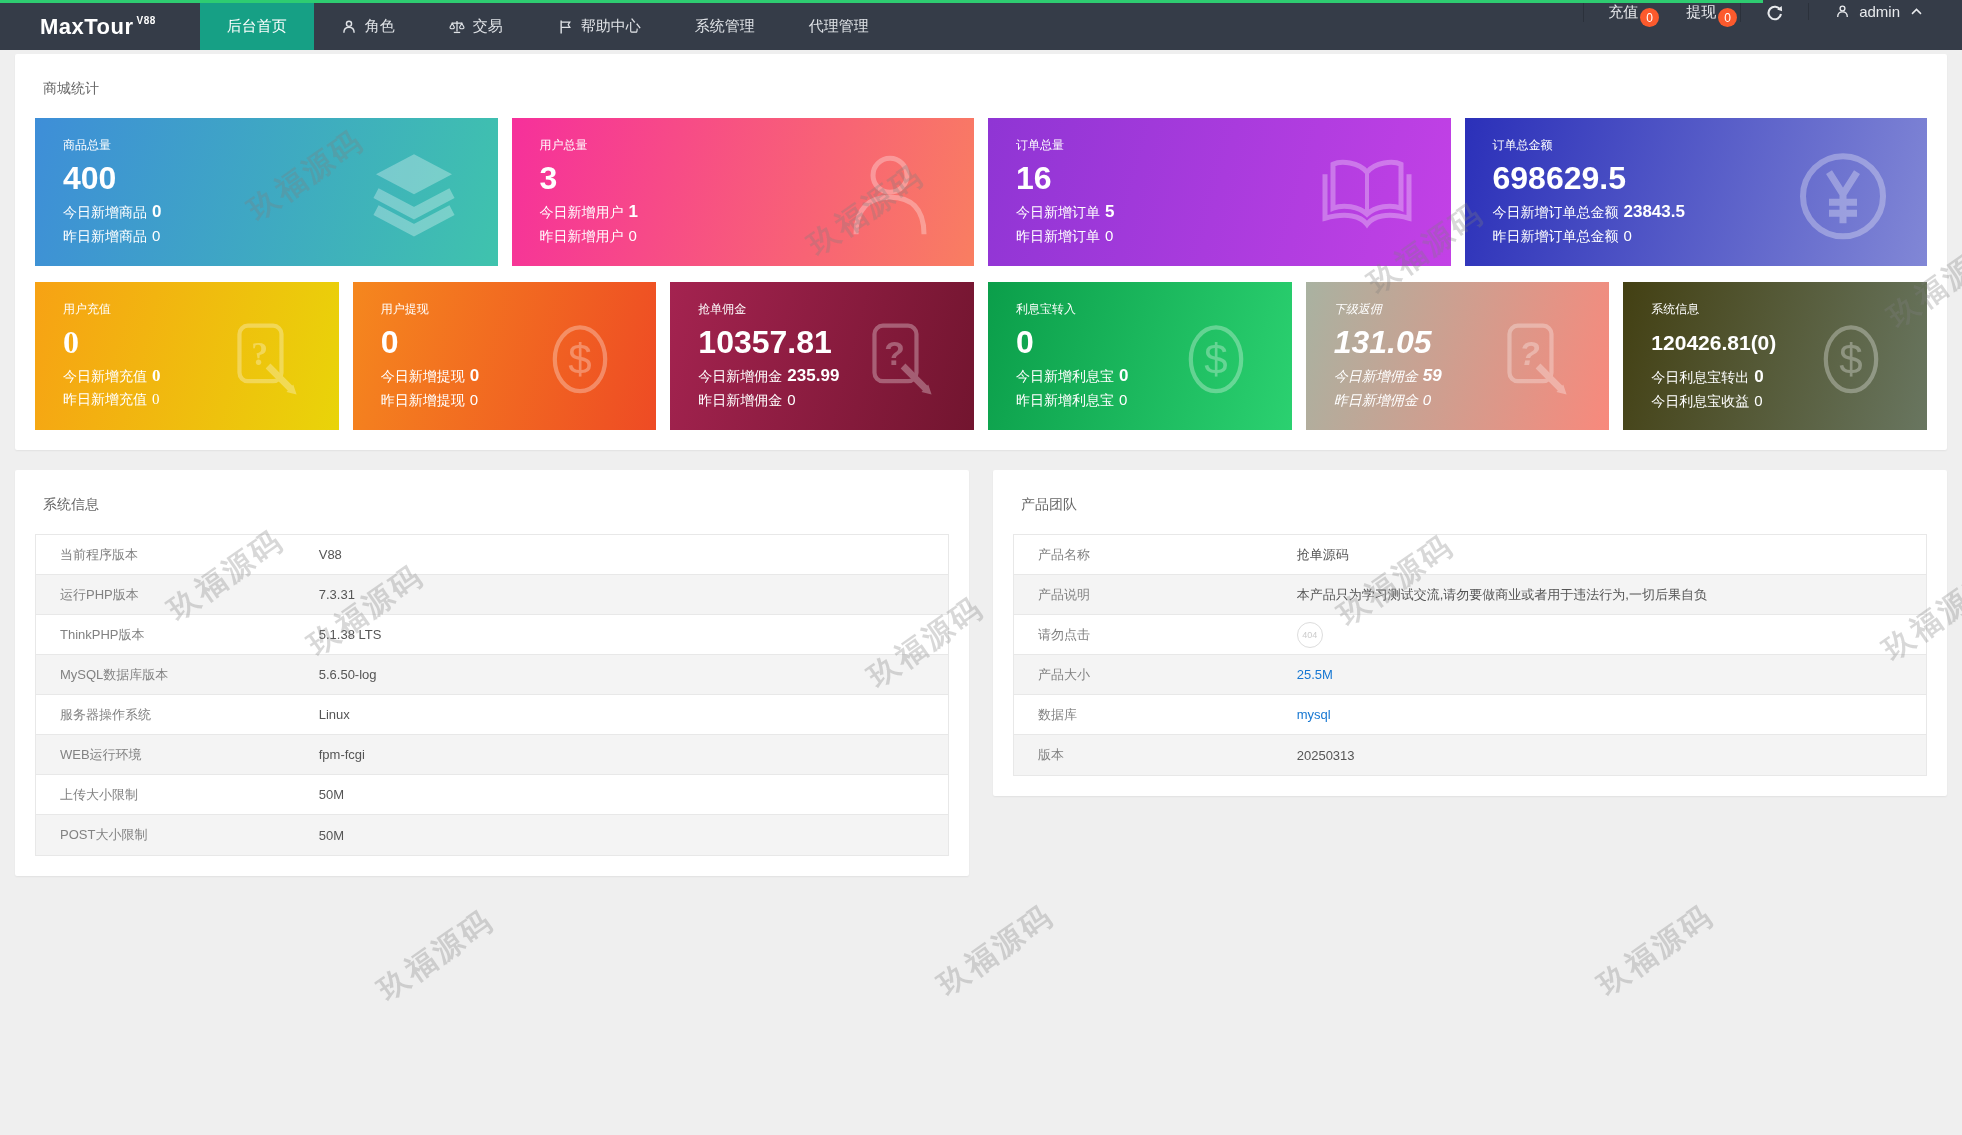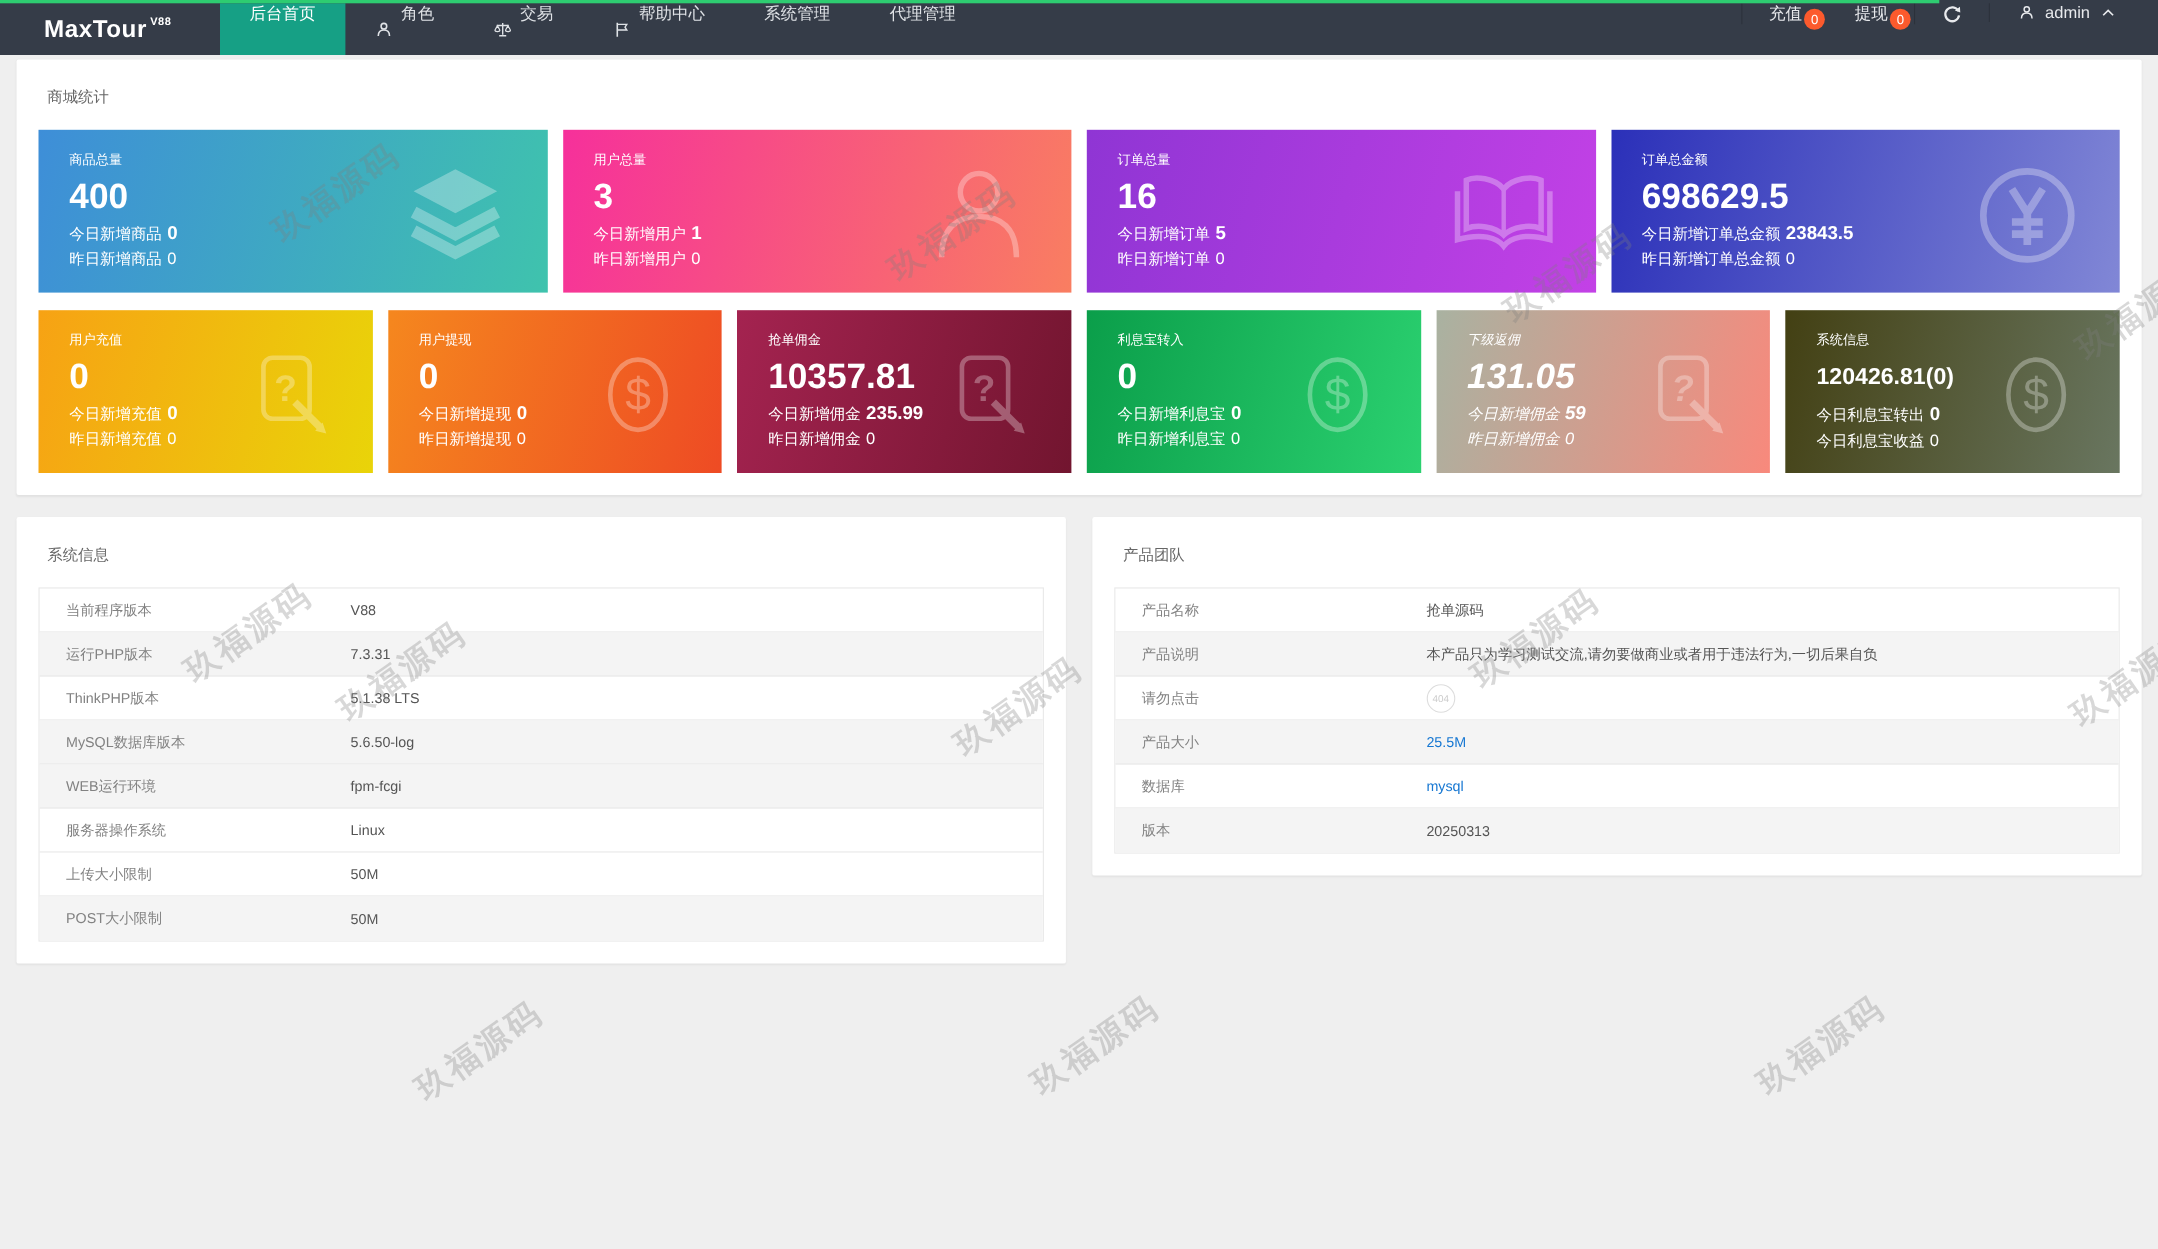--- a/index.html
+++ b/index.html
@@ -8,21 +8,21 @@
     width:1962px;height:1135px;overflow:hidden;position:relative;
     background:#efefef;
     font-family:"Liberation Sans","DejaVu Sans",sans-serif;
   }
   
   .navbar{position:relative;height:50px;background:#353c48;display:flex;align-items:stretch;color:#e8eaed;padding-top:3px}
   .progress-bar{position:absolute;top:0;left:0;height:3px;background:#2ecc71;z-index:6}
   .logo{display:flex;align-items:center;padding:0 44px 0 40px;font-size:22px;font-weight:bold;color:#fff;letter-spacing:.5px}
   .logo sup{font-size:10px;font-weight:bold;margin-left:3px;transform:translateY(-6px)}
   .nav-menu{display:flex;align-items:stretch}
-  .nav-item{display:flex;gap:8px;padding:0 27px;font-size:15px;color:#dfe2e6;cursor:pointer;white-space:nowrap}
+  .nav-item{display:flex;align-items:center;gap:8px;padding:0 27px;font-size:15px;color:#dfe2e6;cursor:pointer;white-space:nowrap}
   .nav-item.active{background:#16a085;color:#fff}
   .icn{display:inline-flex;align-items:center;justify-content:center}
   .icn svg{display:block}
   .nav-item .icn svg{width:16px;height:16px}
   .nav-right{margin-left:auto;display:flex;align-items:flex-start}
   .nav-action{position:relative;display:flex;align-items:center;padding:0 24px;font-size:15px;cursor:pointer;border-left:1px solid rgba(0,0,0,.18)}
   .nav-action + .nav-action{border-left:none}
   .badge{position:absolute;top:5px;right:3px;min-width:19px;height:19px;border-radius:10px;background:#fc5a2d;color:#fff;font-size:12px;display:flex;align-items:center;justify-content:center;padding:0 4px}
   .nav-refresh{display:flex;align-items:center;padding:0 24px;cursor:pointer;border-left:1px solid rgba(0,0,0,.18)}
   .nav-refresh svg{width:19px;height:19px}
@@ -191,21 +191,21 @@
         <div class="scard-line"><span>昨日新增订单总金额</span><span class="n2">0</span></div>
         <div class="scard-icon"><span class="icn">
             <svg viewBox="0 0 100 100" stroke="currentColor" fill="none">
               <circle cx="50" cy="50" r="40" stroke-width="6"></circle>
               <path d="M36,26 L50,48 L64,26 M50,48 L50,77 M36,56 L64,56 M36,67 L64,67" stroke-width="7"></path>
             </svg>
           </span></div>
       </div>
     </div>
   <div class="cards-row second" id="row2">
-      <div class="scard" style="background: linear-gradient(105deg, rgb(247, 162, 20), rgb(233, 212, 9));">
+      <div class="scard" style="background: linear-gradient(105deg, rgb(247, 162, 20), rgb(233, 212, 9)); font-family: Liberation Serif, serif;">
         <div class="scard-title">用户充值</div>
         <div class="scard-value">0</div>
         <div class="scard-line"><span>今日新增充值</span><span class="n1">0</span></div>
         <div class="scard-line"><span>昨日新增充值</span><span class="n2">0</span></div>
         <div class="scard-icon"><span class="icn">
             <svg viewBox="0 0 100 100">
               <rect x="22" y="10" width="50" height="66" rx="10" stroke="currentColor" stroke-width="5" fill="none"></rect>
               <text x="46" y="57" font-size="40" font-weight="bold" text-anchor="middle" fill="currentColor">?</text>
               <line x1="56" y1="58" x2="84" y2="86" stroke="currentColor" stroke-width="8"></line>
               <polygon points="90,92 78,89 86,80" fill="currentColor"></polygon>
@@ -292,27 +292,27 @@
           <div class="ivalue">7.3.31</div>
         </div>
         <div class="irow">
           <div class="ilabel">ThinkPHP版本</div>
           <div class="ivalue">5.1.38 LTS</div>
         </div>
         <div class="irow alt">
           <div class="ilabel">MySQL数据库版本</div>
           <div class="ivalue">5.6.50-log</div>
         </div>
+        <div class="irow">
+          <div class="ilabel">服务器操作系统</div>
+          <div class="ivalue">Linux</div>
+        </div>
         <div class="irow alt">
           <div class="ilabel">WEB运行环境</div>
           <div class="ivalue">fpm-fcgi</div>
-        </div>
-        <div class="irow">
-          <div class="ilabel">服务器操作系统</div>
-          <div class="ivalue">Linux</div>
         </div>
         <div class="irow">
           <div class="ilabel">上传大小限制</div>
           <div class="ivalue">50M</div>
         </div>
         <div class="irow alt">
           <div class="ilabel">POST大小限制</div>
           <div class="ivalue">50M</div>
         </div>
       </div>

